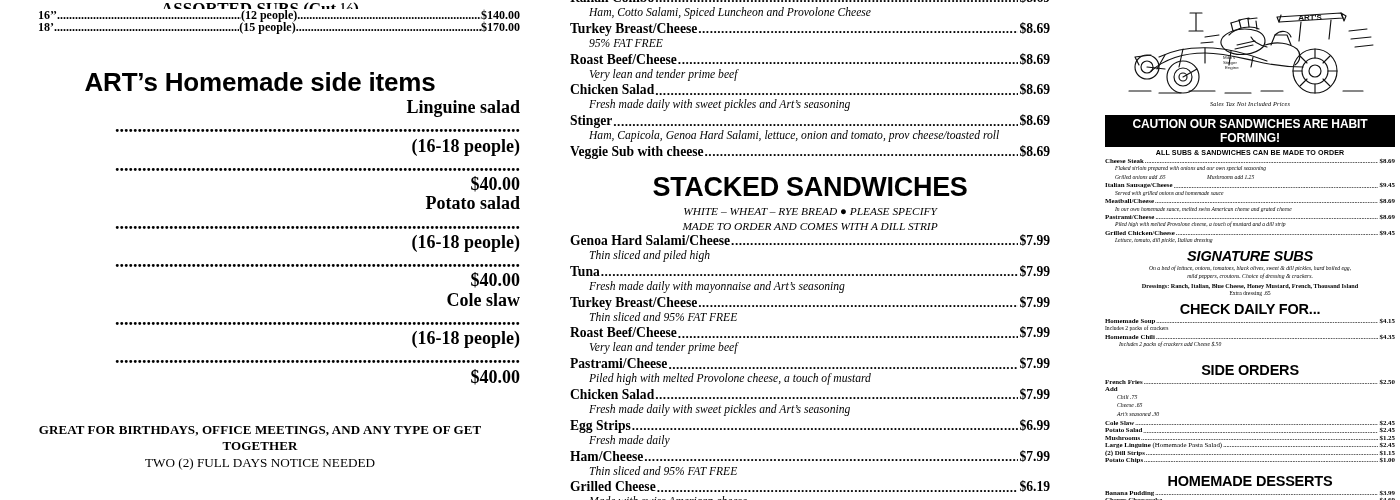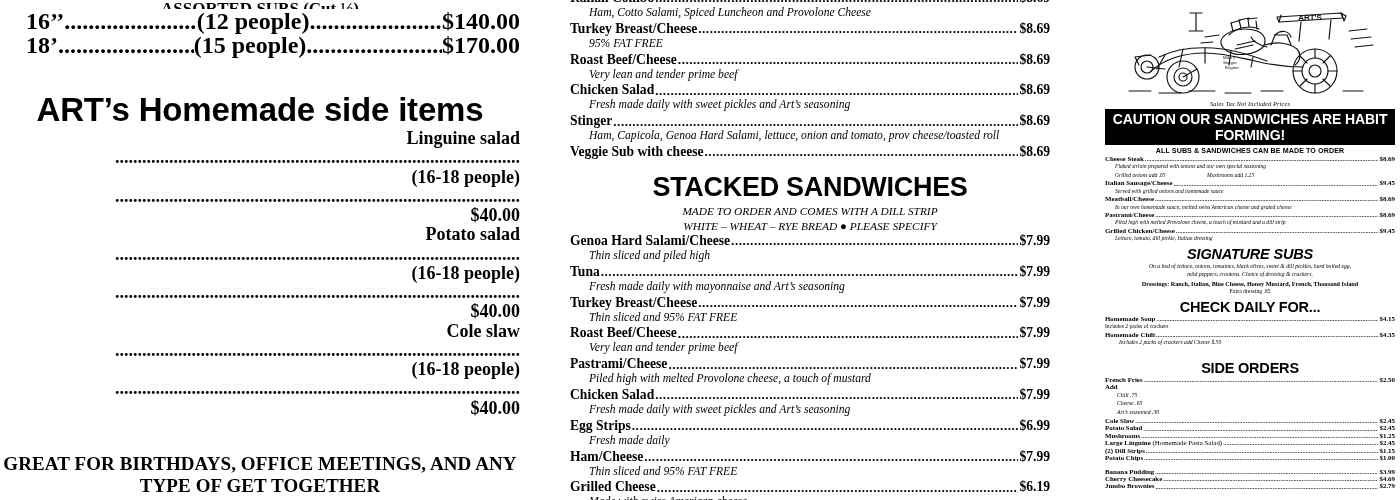--- a/index.html
+++ b/index.html
@@ -14,33 +14,33 @@
   .row{display:flex;align-items:flex-end;width:100%;white-space:nowrap;overflow:hidden;}
   .row .nm{font-weight:bold;flex:0 0 auto;}
   .row .dots{flex:1 1 auto;overflow:hidden;white-space:nowrap;
              font-weight:bold;letter-spacing:.5px;margin:0 1px;}
   .row .pr{flex:0 0 auto;font-weight:bold;}
 
   
   .left{position:absolute;left:0;top:0;width:520px;}
   .assorted-hdr{text-align:center;font-weight:bold;font-size:17px;
                 margin:0;line-height:1;height:9px;overflow:hidden;}
-  .lrow{font-size:24px;font-weight:bold;line-height:1.0;
-        display:flex;align-items:flex-end;white-space:nowrap;padding-left:26px;}
+  .lrow{font-size:12px;font-weight:bold;line-height:1.0;
+        display:flex;align-items:flex-end;white-space:nowrap;padding-left:26px;margin-left:12px;}
   .lrow .d{overflow:hidden;white-space:nowrap;letter-spacing:0px;}
   .lrow .seg{flex:0 0 auto;}
   .lrow .f1{flex:1 1 auto;overflow:hidden;}
   .lrow .f2{flex:1 1 auto;overflow:hidden;}
   .side-title{text-align:center;font-family:"Liberation Sans",sans-serif;
-              font-weight:bold;font-size:33px;letter-spacing:-0.2px;margin-top:34px;}
+              font-weight:bold;font-size:26px;letter-spacing:-0.2px;margin-top:34px;}
   .srow{font-size:18px;font-weight:bold;line-height:1.07;
         display:flex;align-items:flex-end;white-space:nowrap;padding-left:26px;flex-direction:column;}
   .srow .seg{flex:0 0 auto;}
   .srow .f1,.srow .f2{flex:1 1 auto;overflow:hidden;white-space:nowrap;}
-  .great{text-align:center;font-weight:bold;font-size:19px;margin-top:35px;
+  .great{text-align:center;font-weight:bold;font-size:13px;margin-top:35px;
          letter-spacing:.1px;}
   .great2{text-align:center;font-weight:normal;font-size:13.2px;margin-top:1px;}
 
   
   .center{position:absolute;left:570px;top:-9px;width:480px;}
   .c-item{font-size:13.6px;line-height:1.03;}
   .c-item .nm{font-size:13.6px;}
   .c-item .dots{font-size:13.2px;}
   .c-item .pr{font-size:13.6px;}
   .c-desc{font-style:italic;font-size:11.6px;line-height:1.45;padding-left:19px;}
@@ -49,21 +49,21 @@
                  margin-top:13px;margin-bottom:1px;}
   .stk-sub{text-align:center;font-style:italic;font-size:11.4px;line-height:1.32;}
 
   
   .right{position:absolute;left:1105px;top:11px;width:290px;}
   .art-img{width:290px;height:88px;display:block;}
   .taxnote{text-align:center;font-style:italic;font-size:6.2px;margin-top:1px;
            letter-spacing:.2px;}
   .caution{background:#000;color:#fff;text-align:center;
            font-family:"Liberation Sans",sans-serif;font-weight:bold;
-           font-size:14px;letter-spacing:-0.1px;padding:2px 0 2px;margin-top:2px;}
+           font-size:12px;letter-spacing:-0.1px;padding:2px 0 2px;margin-top:8px;}
   .allsubs{text-align:center;font-family:"Liberation Sans",sans-serif;
            font-weight:bold;font-size:7.1px;margin-top:2px;letter-spacing:.1px;}
   .r-title{text-align:center;font-family:"Liberation Sans",sans-serif;
            font-weight:bold;font-size:14.5px;letter-spacing:-0.2px;margin-top:3px;}
   .r-title.ital{font-style:italic;}
   .r-item{font-size:6.9px;line-height:1.08;}
   .r-item .nm,.r-item .pr{font-size:6.9px;}
   .r-item .dots{font-size:6.6px;letter-spacing:0;}
   .r-desc{font-style:italic;font-size:5.6px;line-height:1.5;padding-left:10px;}
   .r-desc.two{display:flex;}
@@ -165,22 +165,22 @@
         </div>
         <div class="c-desc">Ham, Capicola, Genoa Hard Salami, lettuce, onion and tomato, prov cheese/toasted roll</div>
         <div class="row c-item">
           <span class="nm">Veggie Sub with cheese</span>
           <span class="dots">................................................................................................................................................................</span>
           <span class="pr">$8.69</span>
         </div>
       </div>
 
     <div class="stacked-title">STACKED SANDWICHES</div>
+    <div class="stk-sub">WHITE – WHEAT – RYE BREAD  ●   PLEASE SPECIFY</div>
     <div class="stk-sub">MADE TO ORDER AND COMES WITH A DILL STRIP</div>
-    <div class="stk-sub">WHITE – WHEAT – RYE BREAD  ●   PLEASE SPECIFY</div>
 
     <div id="stacked-items">
         <div class="row c-item">
           <span class="nm">Genoa Hard Salami/Cheese</span>
           <span class="dots">................................................................................................................................................................</span>
           <span class="pr">$7.99</span>
         </div>
         <div class="c-desc">Thin sliced and piled high</div>
         <div class="row c-item">
           <span class="nm">Tuna</span>
@@ -388,20 +388,21 @@
           <span class="pr">$1.15</span>
         </div>
         <div class="row r-item">
           <span class="nm">Potato Chips</span>
           <span class="dots">................................................................................................................................................................</span>
           <span class="pr">$1.00</span>
         </div>
       </div>
 
     <div class="spacer6"></div>
+    <div class="r-title">HOMEMADE DESSERTS</div>
     <div id="desserts">
         <div class="row r-item">
           <span class="nm">Banana Pudding</span>
           <span class="dots">................................................................................................................................................................</span>
           <span class="pr">$3.99</span>
         </div>
         <div class="row r-item">
           <span class="nm">Cherry Cheesecake</span>
           <span class="dots">................................................................................................................................................................</span>
           <span class="pr">$4.69</span>

